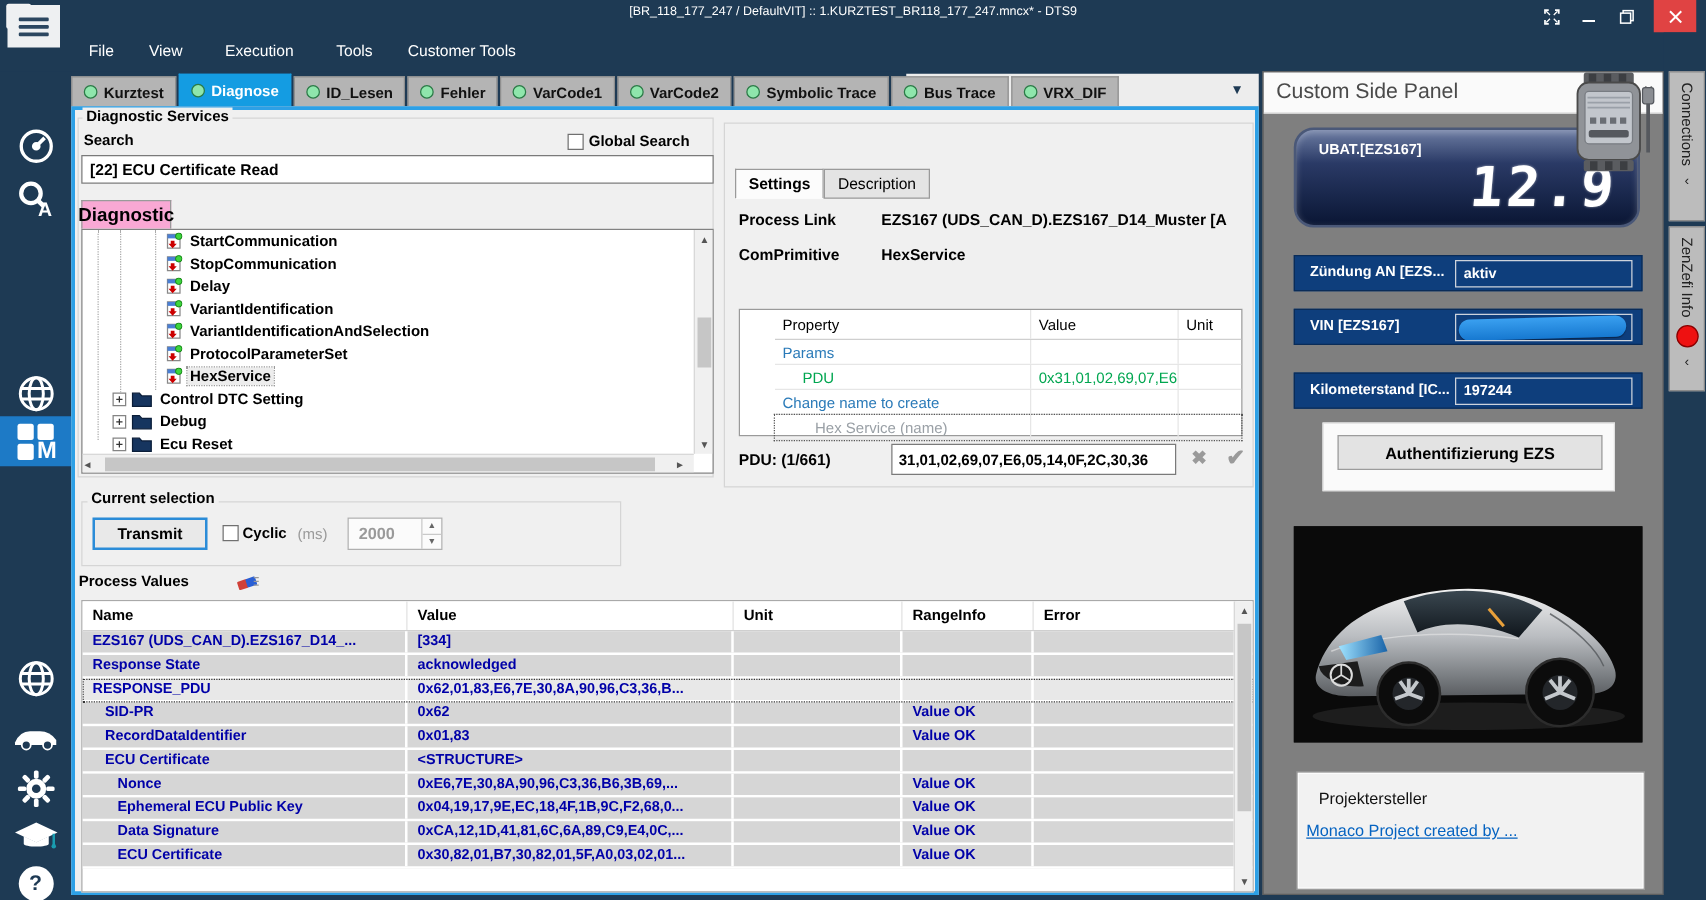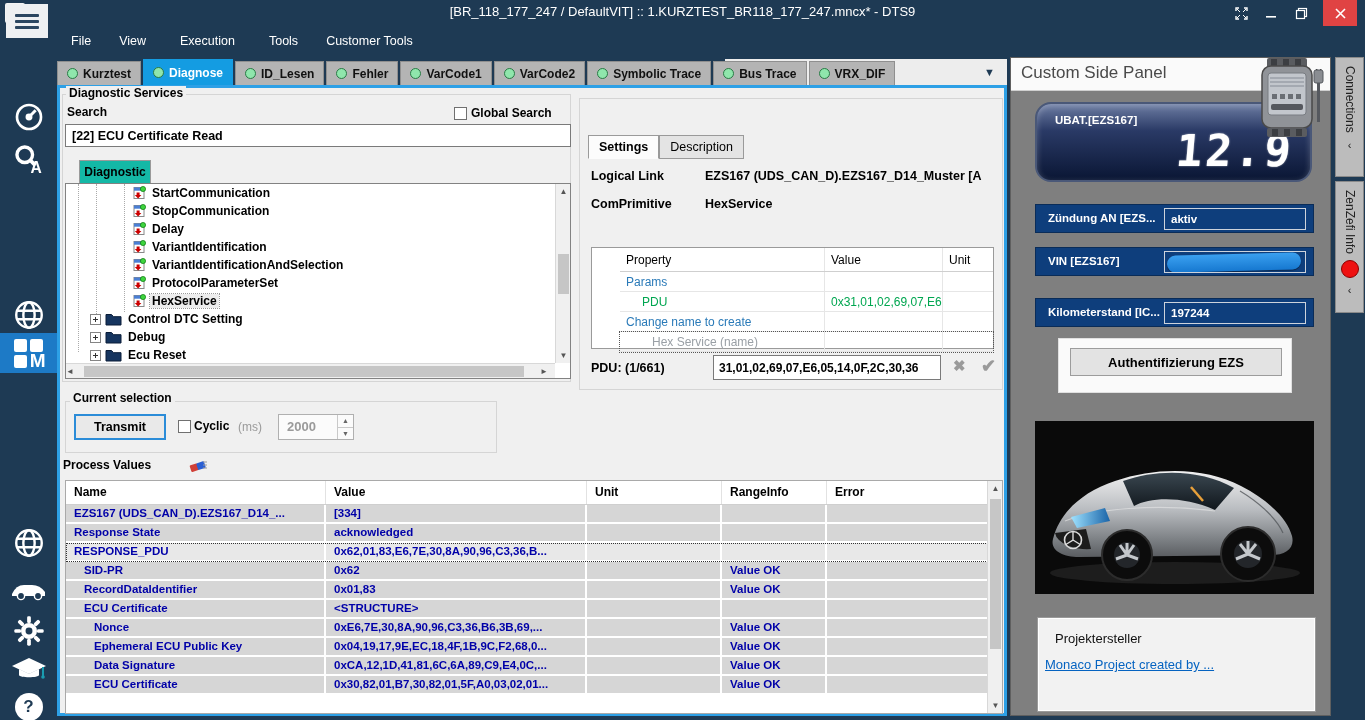--- a/index.html
+++ b/index.html
@@ -3,21 +3,21 @@
 <meta charset="utf-8">
 <style>
   * { margin:0; padding:0; box-sizing:border-box; }
   html,body { width:1365px; height:720px; overflow:hidden; font-family:"Liberation Sans",sans-serif; }
   #app { position:relative; width:1365px; height:720px; background:#1e3a54; overflow:hidden; }
 
   
   .titlebar { position:absolute; left:0; top:0; width:1365px; height:26px; background:#1e3a54; color:#fff; }
   .app-logo { position:absolute; left:5px; top:3px; width:20px; height:20px; background:#f4f4f4; border-radius:2px; font-size:6px; font-weight:bold; color:#333; text-align:center; line-height:8px; padding-top:2px; }
   .app-logo .vmark { display:block; color:#1a9cb0; font-size:8px; font-weight:bold; line-height:8px; }
-  .title-text { position:absolute; left:0; right:0; top:4px; text-align:center; font-size:13px; color:#fff; white-space:nowrap; }
+  .title-text { position:absolute; left:0; right:0; top:4px; text-align:center; font-size:10px; color:#fff; white-space:nowrap; }
   .win-controls { position:absolute; right:8px; top:0; height:26px; display:flex; align-items:center; gap:14px; }
   .wc { width:16px; height:16px; display:flex; align-items:center; justify-content:center; color:#fff; font-size:12px; cursor:default; }
   .wc svg { display:block; }
   .wc.close { width:34px; height:26px; background:#e04343; }
 
   
   .menubar { position:absolute; left:0; top:26px; width:1365px; height:31px; background:#1e3a54; }
   .hamburger { position:absolute; left:6px; top:4px; width:42px; height:34px; background:#eef0f2; display:flex; align-items:center; justify-content:center; z-index:3; }
   .hamburger .bars { width:24px; }
   .hamburger .bars div { height:3px; background:#2b4660; margin:3px 0; border-radius:1px; }
@@ -48,21 +48,21 @@
   .main { position:absolute; left:57px; top:85px; width:950px; height:631px; background:#f0f0f0; border:3px solid #2da0e6; }
   .grouplabel { position:absolute; font-size:12px; font-weight:bold; color:#000; background:#f0f0f0; padding:0 3px; z-index:2; }
   .groupbox { position:absolute; border:1px solid #d5d5d5; }
 
   .search-label { left:4px; top:17px; }
   .ds-title { left:6px; top:-2px; }
   .gs-wrap { position:absolute; left:394px; top:18px; display:flex; align-items:center; gap:4px; }
   .cb { width:13px; height:13px; border:1px solid #707070; background:#fff; appearance:none; -webkit-appearance:none; }
   .gs-wrap span, .cyc span { font-size:12px; font-weight:bold; }
   .search-input { position:absolute; left:5px; top:36px; width:506px; height:23px; border:1px solid #7a7a7a; background:#fff; font-family:"Liberation Sans",sans-serif; font-size:12.5px; font-weight:bold; padding:0 6px; }
-  .diag-tab { position:absolute; left:5px; top:72px; width:72px; height:23px; background:#14b8a6; border:1px solid #9a9a9a; border-bottom:none; font-size:12px; font-weight:bold; display:flex; align-items:center; justify-content:center;margin-left:14px; }
+  .diag-tab { position:absolute; left:5px; top:72px; width:72px; height:23px; background:#f9a8d4; border:1px solid #9a9a9a; border-bottom:none; font-size:15px; font-weight:bold; display:flex; align-items:center; justify-content:center; }
   .tree { position:absolute; left:5px; top:95px; width:506px; height:196px; background:#fff; border:1px solid #828282; overflow:hidden; }
   .tree-inner { position:absolute; left:0; top:0; right:15px; bottom:15px; overflow:hidden; }
   .guide { position:absolute; width:0; border-left:1px dotted #aaa; }
   .trow { position:relative; height:18px; display:flex; align-items:center; gap:4px; font-size:12px; font-weight:bold; color:#000; white-space:nowrap; }
   .trow.svc { padding-left:66px; }
   .trow.fold { padding-left:24px; }
   .trow.sel .tlabel { background:#ededed; outline:1px dotted #9a9a9a; }
   .tlabel { padding:0 2px; }
   .plusbox { width:11px; height:11px; border:1px solid #848484; background:#fff; position:relative; flex:none; }
   .plusbox::before { content:""; position:absolute; left:2px; right:2px; top:4px; height:1px; background:#333; }
@@ -448,21 +448,21 @@
           <div class="sb-thumb-h" style="left:18px;width:440px"></div>
           <div class="arr" style="right:0">►</div>
         </div>
     </div>
 
     <div class="set-panel">
       <div class="set-tabs">
         <div class="stab sel">Settings</div>
         <div class="stab">Description</div>
       </div>
-      <div class="fld-label" style="left:11px;top:70px">Logical Link</div>
+      <div class="fld-label" style="left:11px;top:70px">Process Link</div>
       <div class="fld-value" style="left:125px;top:70px;right:2px">EZS167 (UDS_CAN_D).EZS167_D14_Muster [A</div>
       <div class="fld-label" style="left:11px;top:98px">ComPrimitive</div>
       <div class="fld-value" style="left:125px;top:98px">HexService</div>
 
       <div class="prop-table">
         <div class="pt-row hdr">
           <span>Property</span>
           <span>Value</span>
           <span>Unit</span>
         </div>

